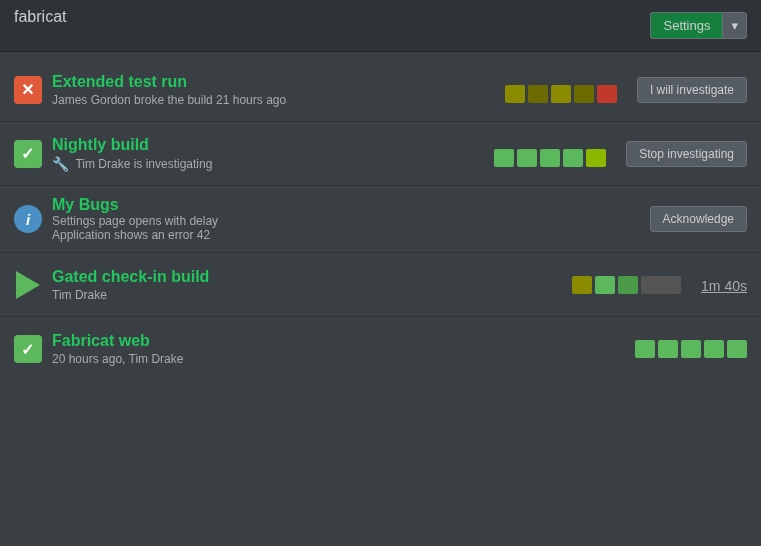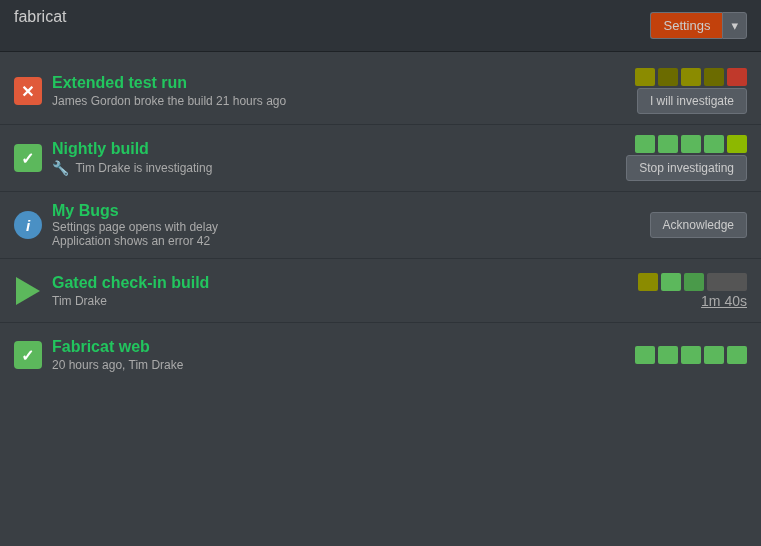--- a/index.html
+++ b/index.html
@@ -24,21 +24,21 @@
     }
     .header-title {
       color: #ccc;
       font-size: 16px;
     }
     .settings-btn-container {
       display: flex;
       align-items: center;
     }
     .settings-btn {
-      background: #c2410c;
+      background: #15803d;
       color: #ccc;
       border: 1px solid #6a7078;
       padding: 5px 12px;
       font-size: 13px;
       cursor: pointer;
       border-right: none;
       border-radius: 3px 0 0 3px;
     }
     .settings-dropdown {
       background: #555b62;
@@ -98,23 +98,22 @@
       font-size: 12px;
       margin-top: 2px;
     }
     .build-sub-line {
       color: #aaa;
       font-size: 12px;
     }
 
     .build-right {
       display: flex;
-      flex-direction: column;
       align-items: flex-end;
-      gap: 2px;
+      gap: 20px;
       flex-shrink: 0;
       margin-left: 10px;
     }
 
     
     .color-blocks {
       display: flex;
       gap: 3px;
     }
     .cb {

